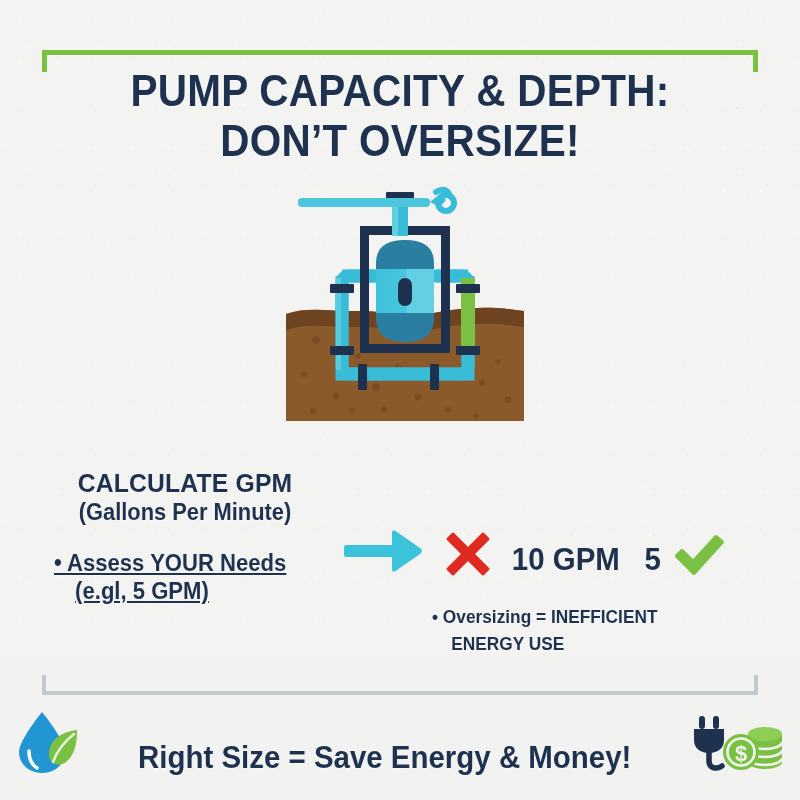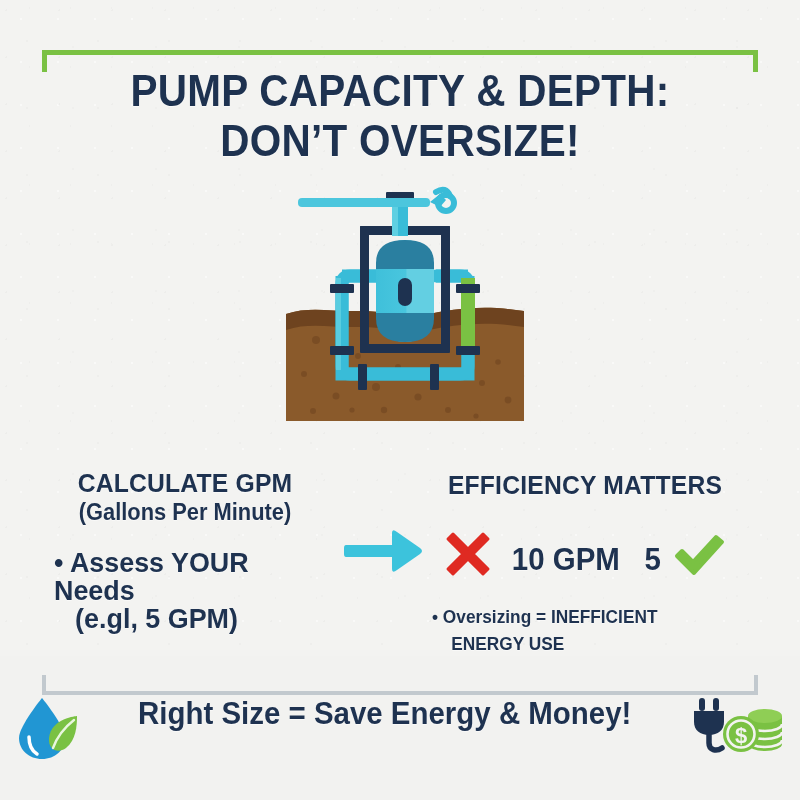--- a/index.html
+++ b/index.html
@@ -86,24 +86,25 @@
     letter-spacing: 0.2px;
     transform: scaleX(0.95);
   }
   .subheading {
     font-size: 23px;
     line-height: 29px;
     transform: scaleX(0.95);
   }
   .bullet-block {
     margin-top: 22px;
-    font-size: 28px;
+    font-size: 23px;
     line-height: 28px;
     text-align: left;
     padding-left: 14px;
+    text-decoration: underline;
   }
   .bullet-block .b-line { display: block; transform: scaleX(0.96); transform-origin: left center; }
   .bullet-block .b-indent { padding-left: 22px; }
 
   .arrow {
     position: absolute;
     left: 344px;
     top: 528px;
     width: 80px;
     height: 46px;
@@ -162,21 +163,21 @@
     border-right: 4px solid #c2c9ce;
     box-sizing: border-box;
   }
   .footer {
     position: absolute;
     left: 0;
     top: 696px;
     width: 800px;
     height: 80px;
     display: flex;
-    align-items: flex-start;
+    align-items: flex-end;
     justify-content: center;
   }
   .drop-icon { width: 62px; height: 66px; flex: none; }
   .money-icon { width: 92px; height: 62px; flex: none; }
   .footer-text {
     color: #1e3250;
     font-family: "Liberation Sans Narrow", "Liberation Sans", sans-serif;
     font-weight: bold;
     font-size: 31px;
     line-height: 36px;
@@ -297,23 +298,20 @@
       <span class="b-line b-indent">(e.gl, 5 GPM)</span>
     </div>
   </div>
 
   <div class="arrow">
     <svg viewBox="0 0 80 46" width="80" height="46" xmlns="http://www.w3.org/2000/svg">
       <path d="M2,17 L48,17 L48,5 Q48,0 53,4 L76,20 Q80,23 76,26 L53,42 Q48,46 48,41 L48,29 L2,29 Q0,29 0,26 L0,20 Q0,17 2,17 Z" fill="#3cc3dc"></path>
     </svg>
   </div>
 
-  <div class="col col-right">
-    <div class="heading">EFFICIENCY MATTERS</div>
-  </div>
 
   <div class="eff-row">
     <svg class="x-icon" viewBox="0 0 46 46" xmlns="http://www.w3.org/2000/svg">
       <path d="M8,3 L23,18 L38,3 L43,8 L28,23 L43,38 L38,43 L23,28 L8,43 L3,38 L18,23 L3,8 Z" fill="#df2a22" stroke="#df2a22" stroke-width="3" stroke-linejoin="round"></path>
     </svg>
     <span class="gpm-bad">10 GPM</span>
     <span class="gpm-good">5</span>
     <svg class="check-icon" viewBox="0 0 52 44" xmlns="http://www.w3.org/2000/svg">
       <path d="M4,23 L9,18 L20,29 L43,4 L49,9 L21,40 Z" fill="#7ac143" stroke="#7ac143" stroke-width="4" stroke-linejoin="round"></path>
     </svg>

